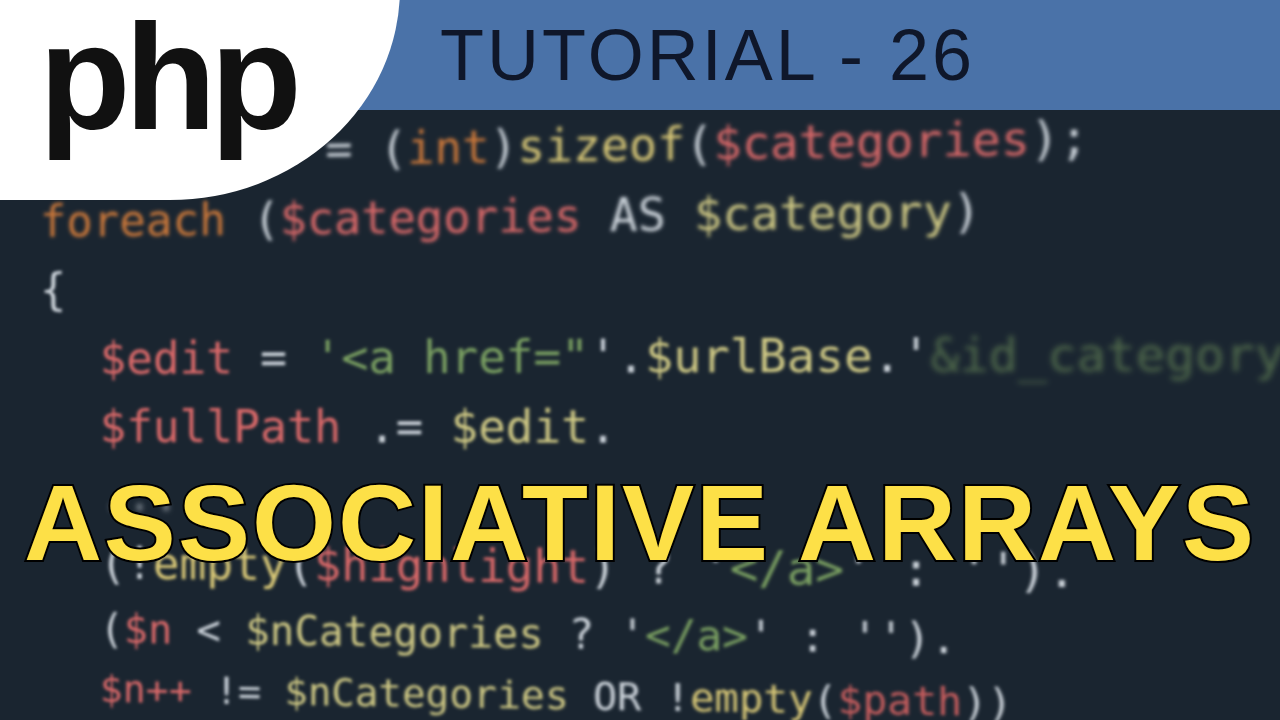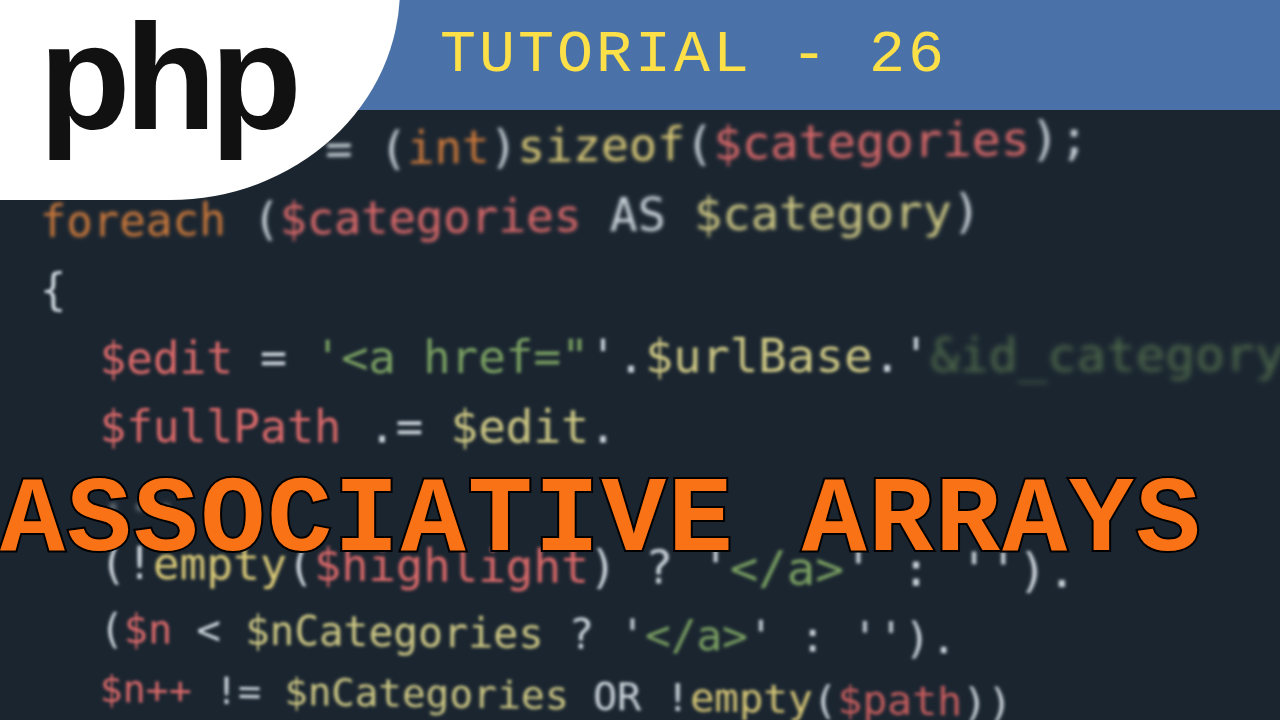--- a/index.html
+++ b/index.html
@@ -43,23 +43,23 @@
   .header-bar {
     position: absolute;
     left: 0; top: 0; right: 0;
     height: 110px;
     background: #4a72a8;
     display: flex;
     align-items: center;
     padding-left: 440px;
   }
   .header-title {
-    color: #fde047;
-    font-size: 60px;
-    font-family: Liberation Mono, monospace;
+    color: #0f172a;
+    font-size: 72px;
+    font-family: Liberation Sans, sans-serif;
     letter-spacing: 3px;
     font-weight: 400;
   }
 
   .php-badge {
     position: absolute;
     left: -30px;
     top: -30px;
     width: 430px;
     height: 230px;
@@ -80,24 +80,25 @@
     letter-spacing: -6px;
     line-height: 0.8;
     transform: translateY(-8px);
     margin-left: 29px;
   }
 
   .topic-title {
     position: absolute;
     left: 0; right: 0;
     top: 460px;
-    font-family: Liberation Mono, monospace;
+    text-align: center;
+    font-family: Liberation Sans, sans-serif;
     font-weight: 900;
     font-size: 108px;
-    color: #f97316;
+    color: #fde047;
     letter-spacing: 2px;
     -webkit-text-stroke: 4px #000;
     paint-order: stroke fill;
     text-shadow:
       -1px -1px 0 #000, 1px -1px 0 #000,
       -1px 1px 0 #000, 1px 1px 0 #000;
     white-space: nowrap;
   }
 </style>
 </head>

